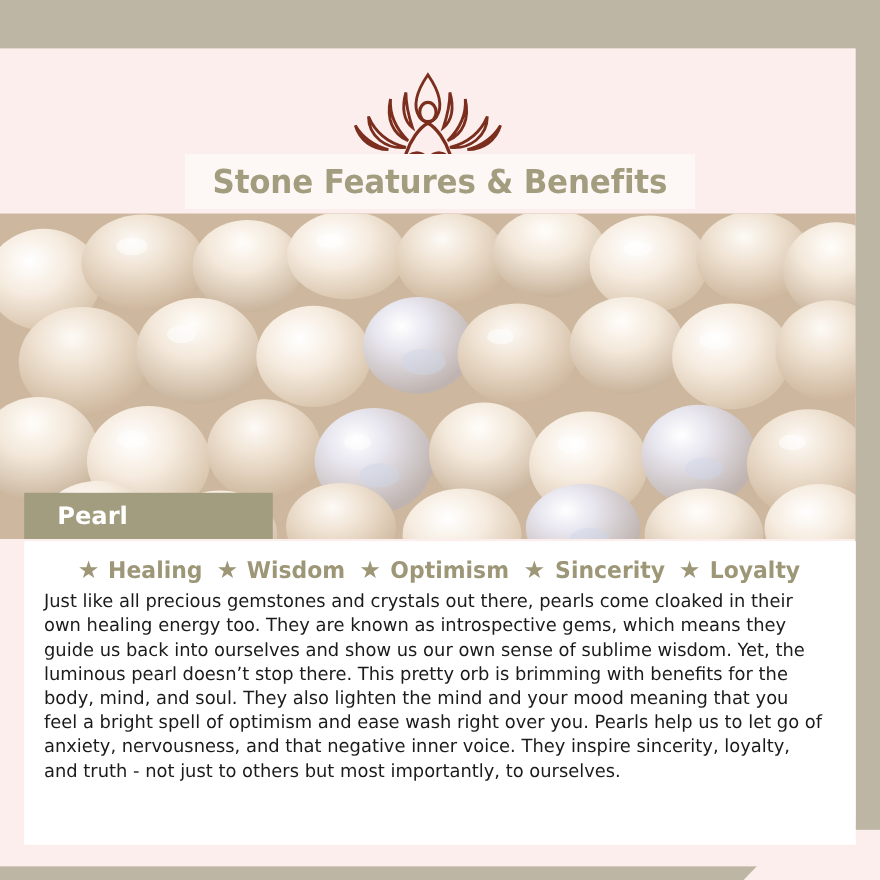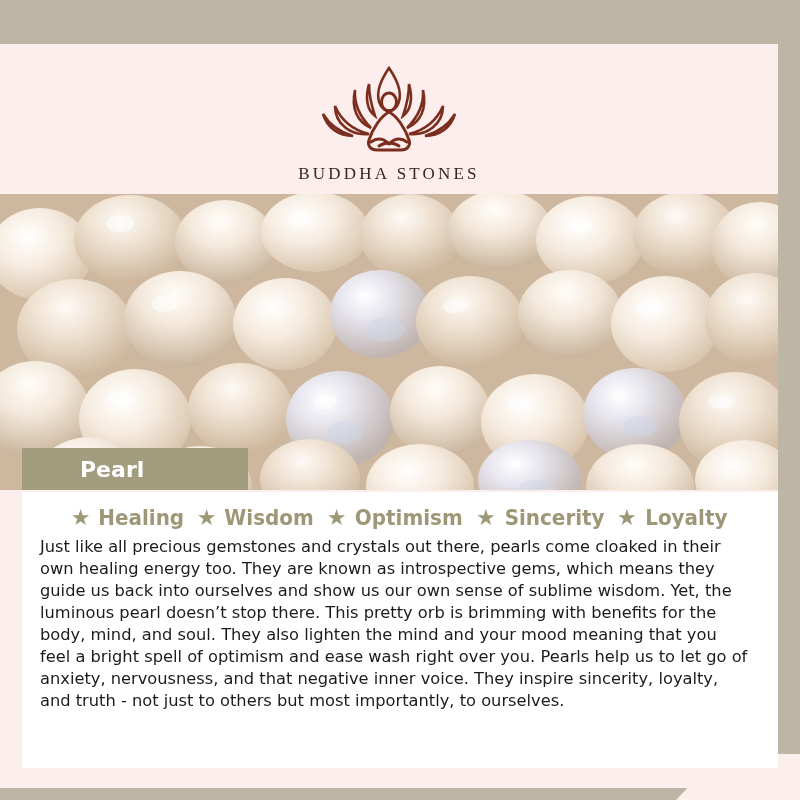--- a/index.html
+++ b/index.html
@@ -65,21 +65,21 @@
     background:#ddcdbb;
   }
   .photo svg{display:block;width:778px;height:296px;}
 
   .pearl-bar{
     position:absolute;left:22px;top:448px;width:226px;height:42px;
     background:#a39d7f;display:flex;align-items:center;z-index:7;
   }
   .pearl-label{
     color:#ffffff;font-family:"DejaVu Sans", sans-serif;font-weight:700;
-    font-size:22px;padding-left:58px;letter-spacing:0px;
+    font-size:22px;padding-left:30px;letter-spacing:0px;
   }
 
   
   .card{
     position:absolute;left:22px;top:492px;width:756px;height:276px;background:#ffffff;z-index:5;
   }
   .benefits{
     display:flex;align-items:center;justify-content:center;gap:10px;
     padding-top:14px;
   }
@@ -134,20 +134,23 @@
 
             <path d="M72 84 C80 78 86 82 90 86 C94 82 100 78 108 84"></path>
             <path d="M80 88 C86 84 94 84 100 88"></path>
           </g>
         </svg>
       </span>
       <div class="brand">BUDDHA STONES</div>
     </div>
   </div>
 
+  <div class="title-banner">
+    <span class="title-text">Stone Features &amp; Benefits</span>
+  </div>
 
   <div class="photo">
     <svg viewBox="0 0 778 296" preserveAspectRatio="none" aria-hidden="true">
       <defs>
         <radialGradient id="p1" cx="38%" cy="32%" r="70%">
           <stop offset="0%" stop-color="#ffffff"></stop>
           <stop offset="45%" stop-color="#f6ece0"></stop>
           <stop offset="100%" stop-color="#d9c5ad"></stop>
         </radialGradient>
         <radialGradient id="p2" cx="42%" cy="28%" r="72%">

